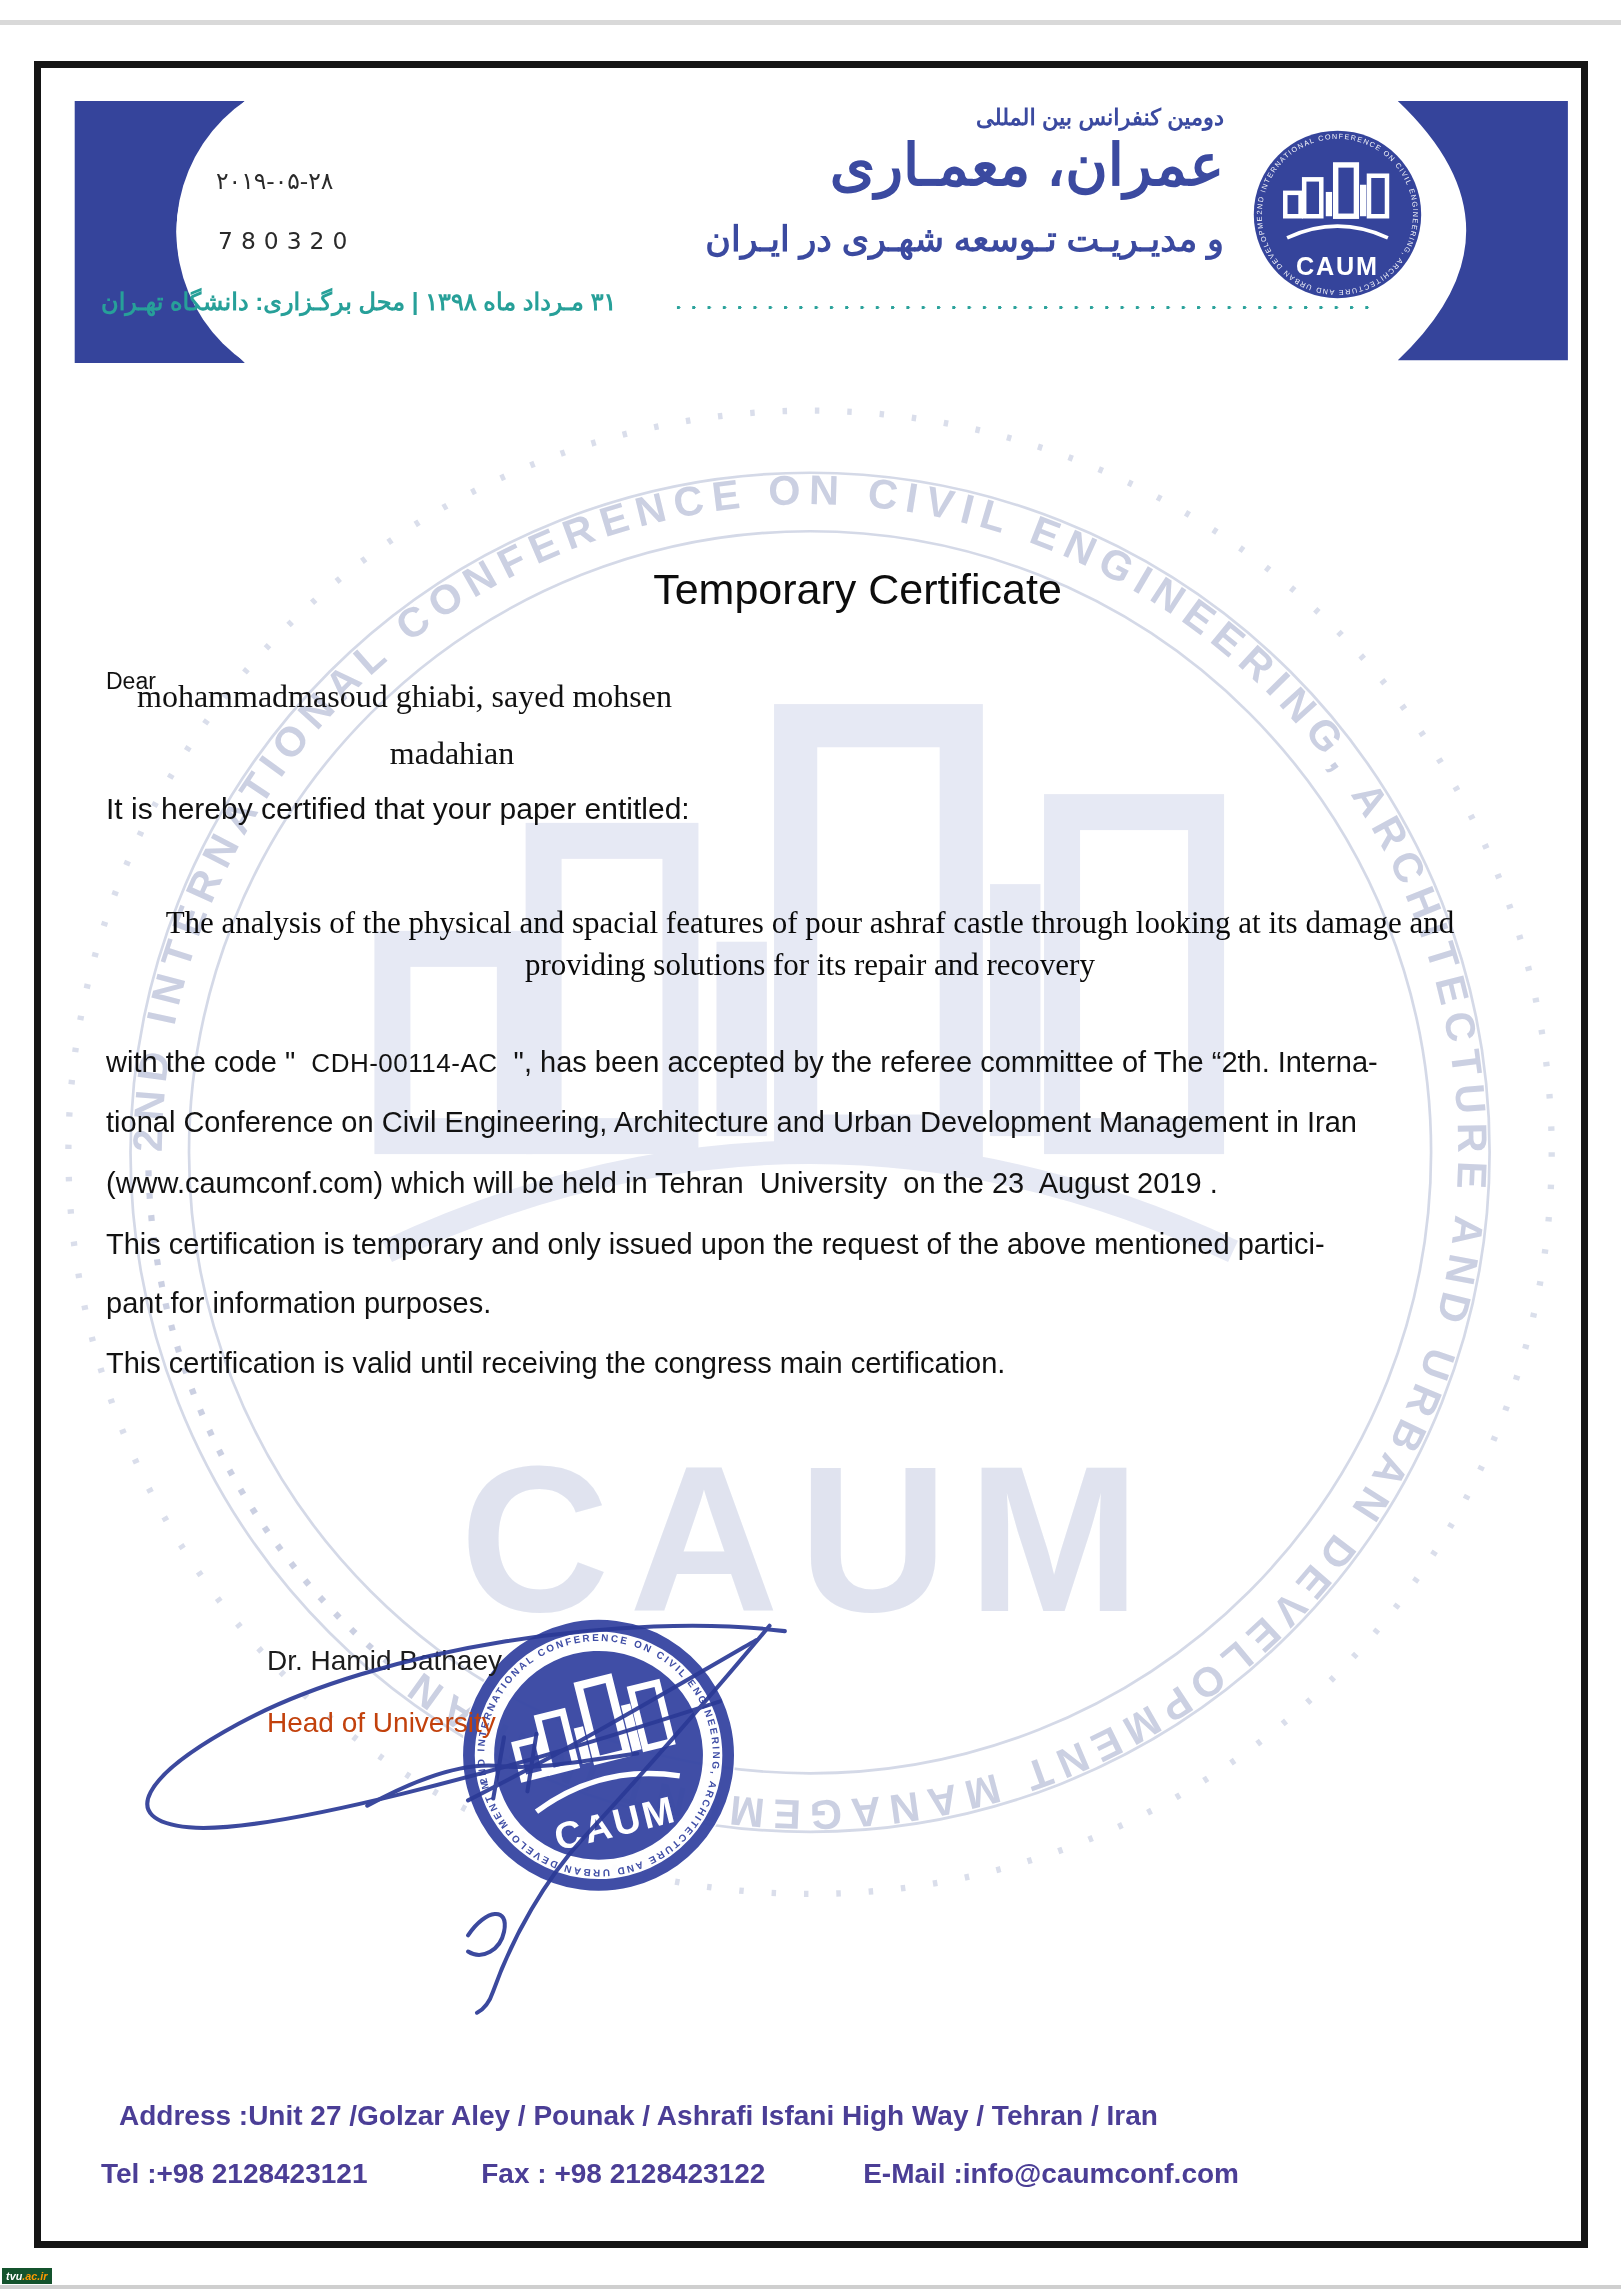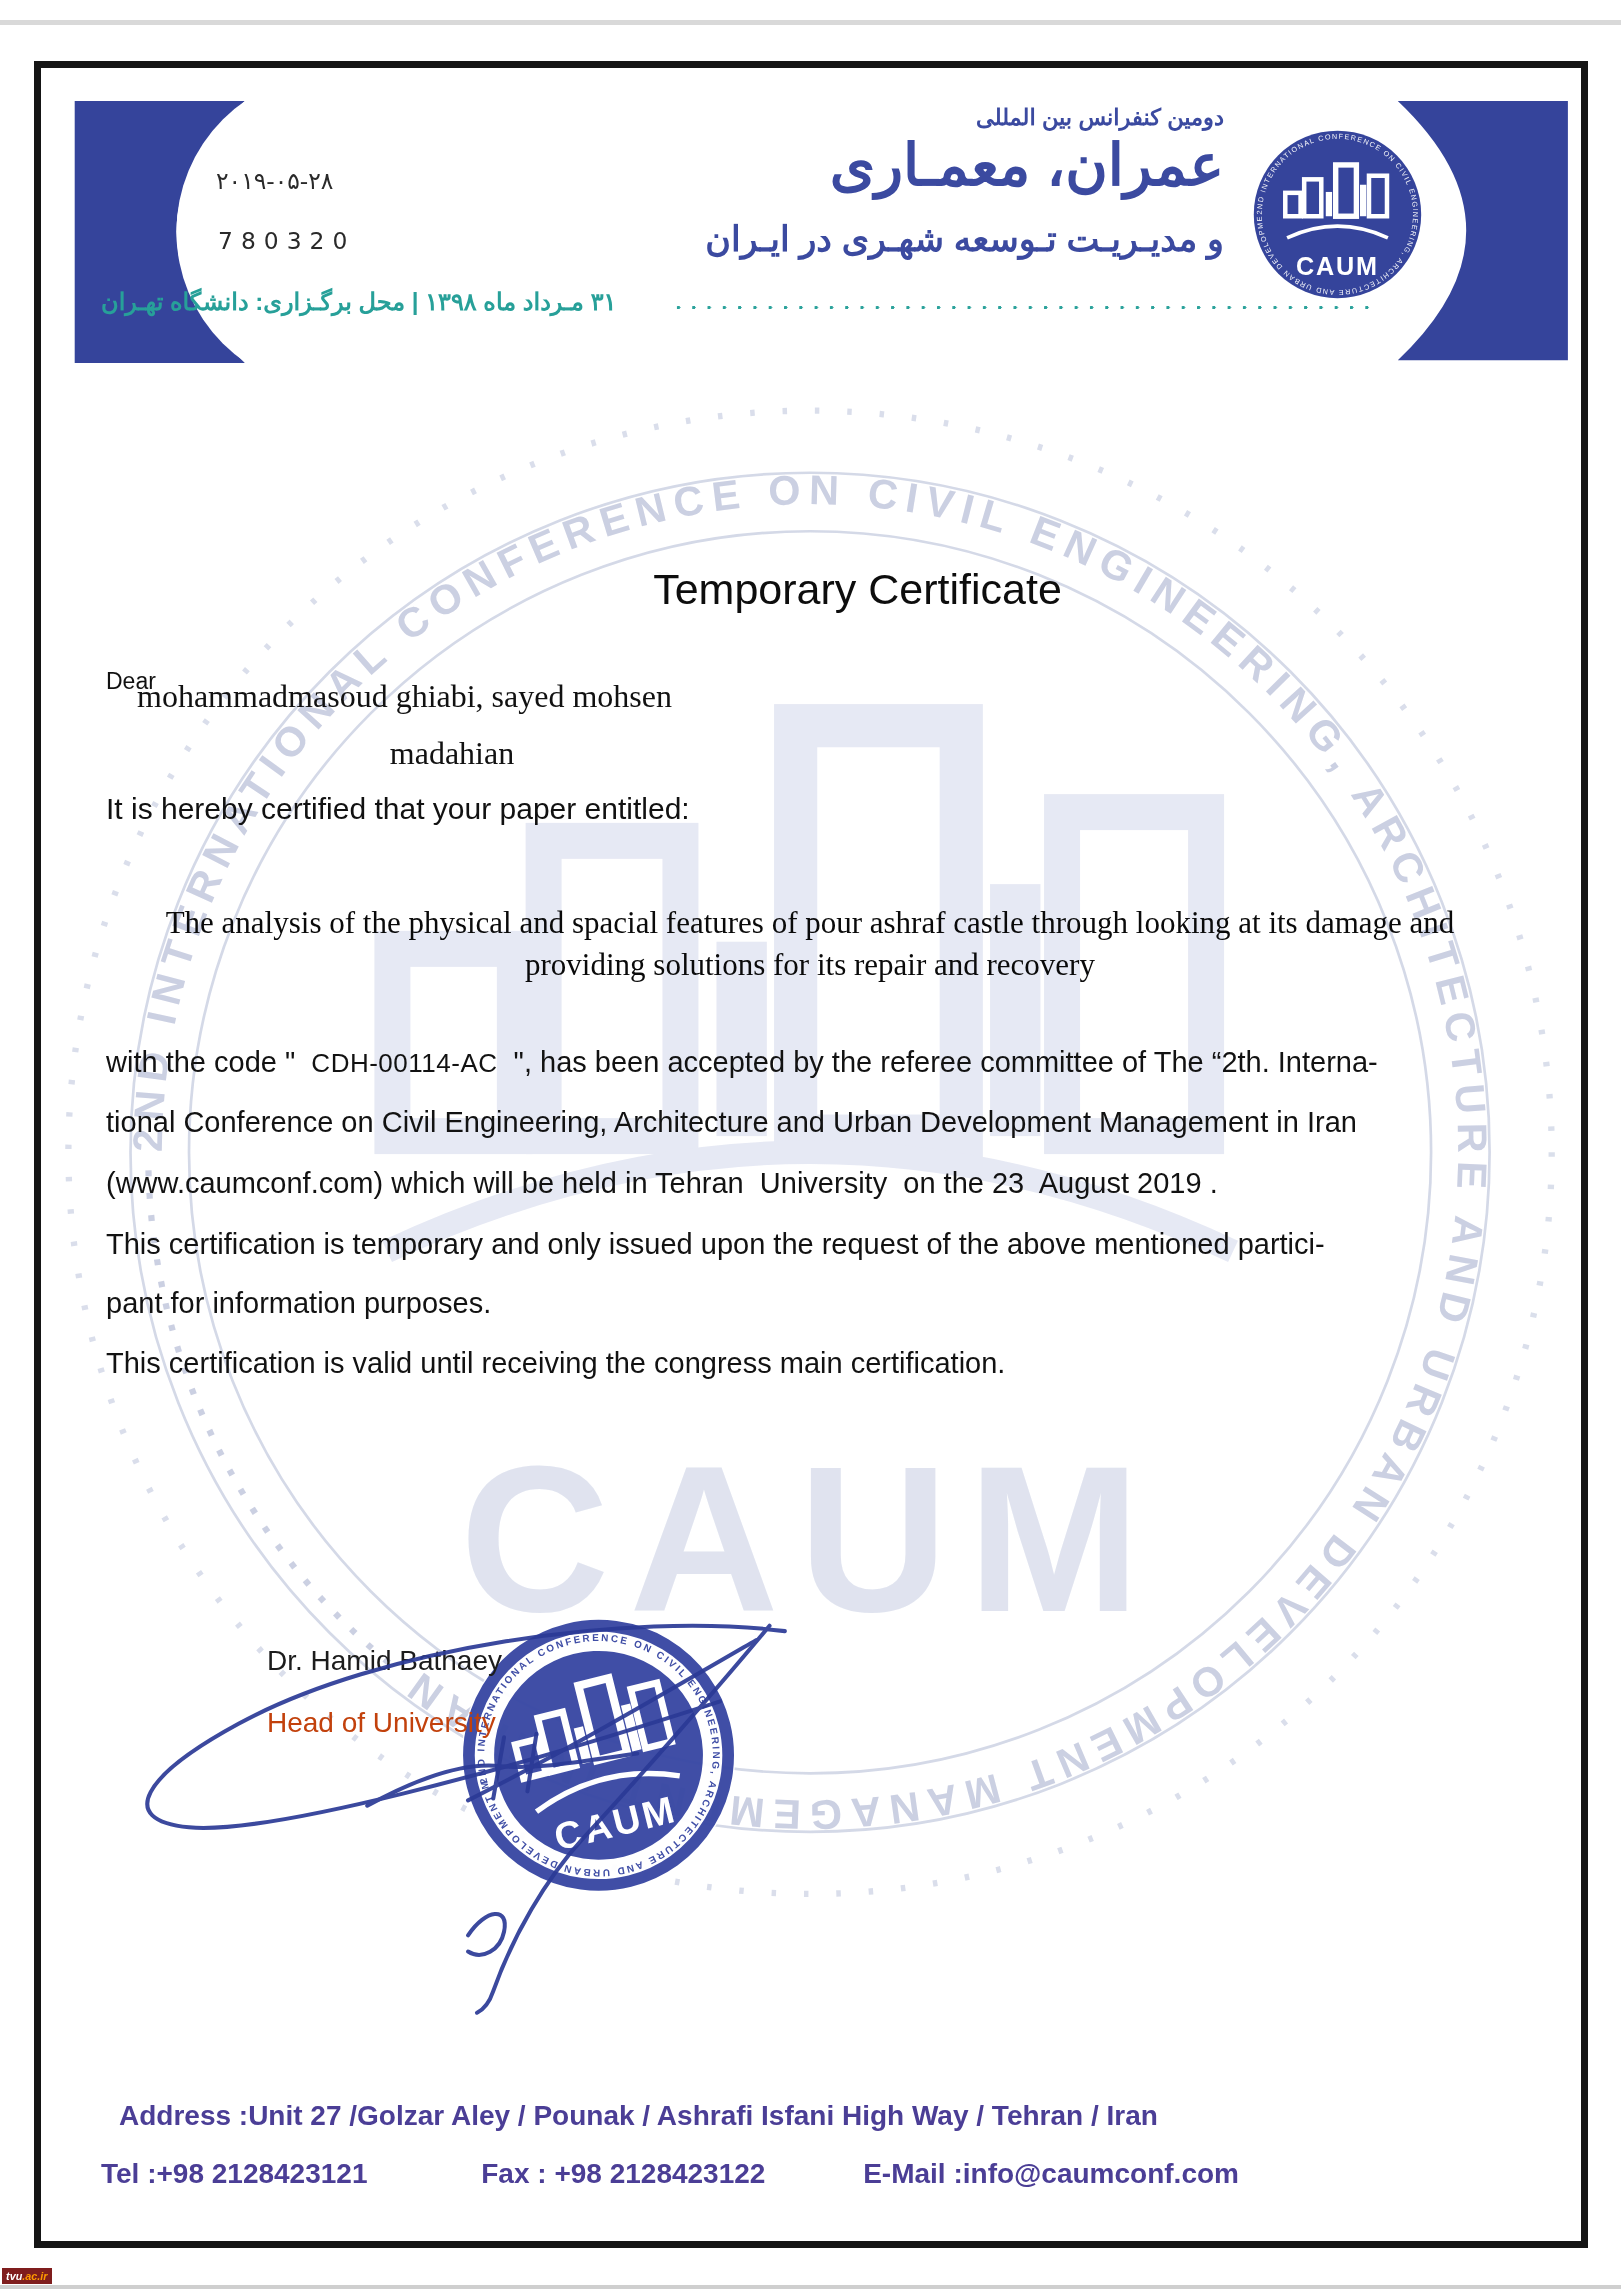--- a/index.html
+++ b/index.html
@@ -32,21 +32,21 @@
   .ptitle{left:45px;width:1530px;text-align:center;font-size:31px;color:#0a0a0a;}
   .bline{left:106px;font-size:29px;color:#121212;white-space:pre;}
   .code{font-size:26px;letter-spacing:0.5px;}
   .signame{left:267px;top:1645px;font-size:28px;color:#1c1c1c;}
   .sigtitle{left:267px;top:1707px;font-size:28px;color:#c2410c;}
   .footer{color:#4b3e96;font-weight:700;font-size:28px;}
   .f1{left:101px;top:2100px;margin-left:18px;}
   .f2{left:101px;top:2158px;}
   .f2 .gap1{margin-right:106px;} .f2 .gap2{margin-right:90px;margin-top:8px;}
   
-  .tvu{left:1.8px;top:2268px;width:50px;height:16px;background:#7f1d1d;z-index:6;
+  .tvu{left:1.8px;top:2268px;width:50px;height:16px;background:#14532d;z-index:6;
        font-size:10.8px;font-style:italic;line-height:16px;text-align:center;}
   .tvu b{color:#fff;} .tvu span{color:#ff9a00;font-weight:700;}
 </style>
 </head>
 <body>
 
 <div class="page">
 
   <div class="abs edge-line" style="top:20px"></div>
   <div class="abs edge-line" style="top:2285px;height:3.6px;background:#cfcfcf"></div>

